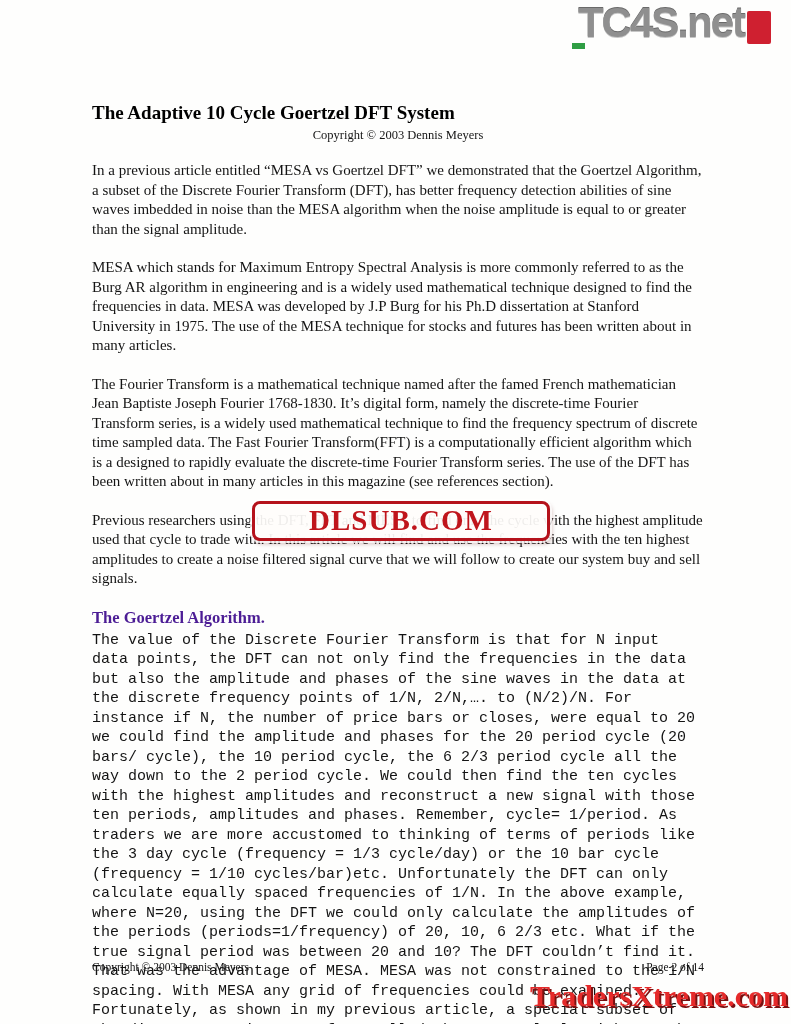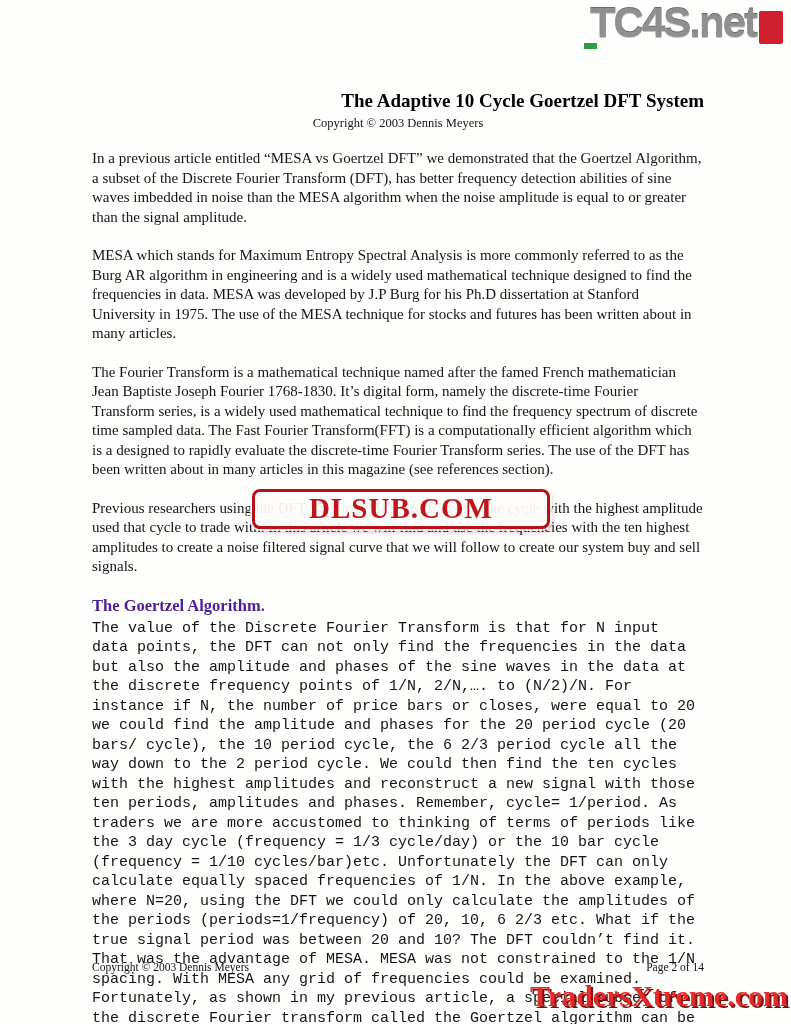--- a/index.html
+++ b/index.html
@@ -7,21 +7,21 @@
     position:relative;
     width:791px; height:1024px;
     background:#fefefdff;
     overflow:hidden;
     font-family:"Liberation Serif", serif;
     color:#141414;
   }
 
   
   .tc4s-logo {
-    position:absolute; top:2px; right:8px;
+    position:absolute; top:2px; right:20px;
     font-family:"Liberation Sans", sans-serif;
     font-weight:bold; font-size:42px; line-height:1;
     letter-spacing:-2px;
     white-space:nowrap;
   }
   .tc4s-gray {
     color:#8f8f8f;
     text-shadow:0 1px 0 #c6c6c6, 0 -1px 0 #6a6a6a;
   }
   .tc4s-redbox {
@@ -32,22 +32,22 @@
   .tc4s-green {
     position:absolute; left:-6px; bottom:-5px;
     width:13px; height:6px; background:#2f9e44;
   }
 
   
   .article {
     position:absolute; top:86px; left:92px; width:612px;
   }
   .title {
-    margin:4px 0 4px 0;
-    font-size:19px; font-weight:bold; text-align:right;
+    margin:16px 0 4px 0;
+    font-size:19px; font-weight:bold; text-align:left;
     color:#000;
   }
   .subtitle {
     margin:0 0 18px 0;
     font-size:12.5px; text-align:center;
   }
   .para {
     margin:0 0 19px 0;
     font-size:15px; line-height:19.5px;
     text-align:left;

